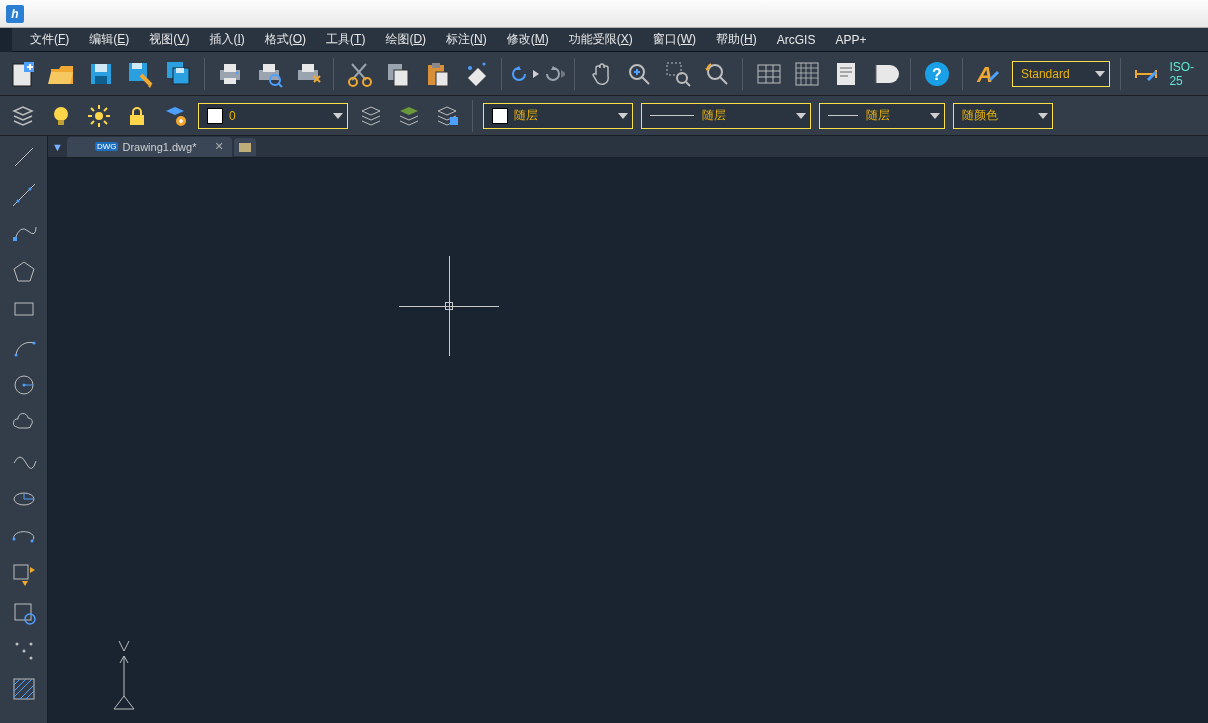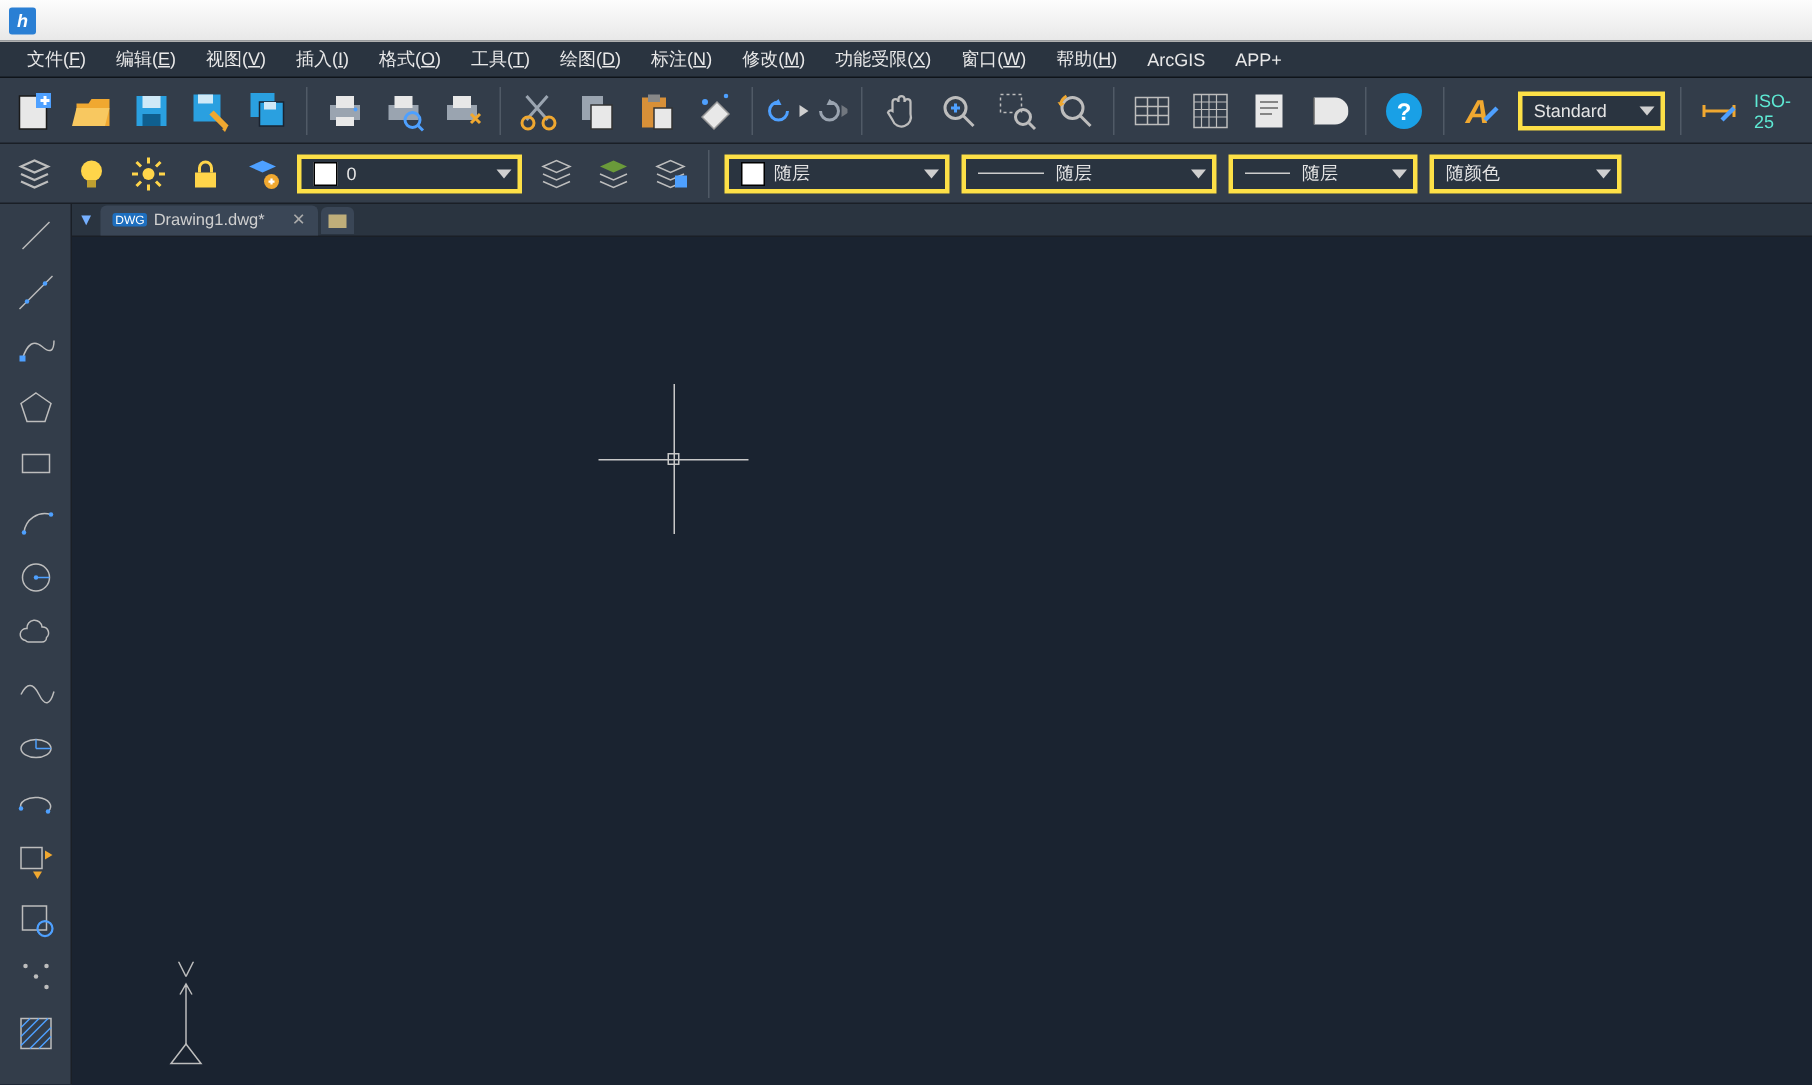--- a/index.html
+++ b/index.html
@@ -34,20 +34,21 @@
   }
 
   
   .menubar {
     height: 24px;
     background: #2a3440;
     display: flex;
     align-items: center;
     padding-left: 8px;
     border-bottom: 1px solid #0f141a;
+    margin-left: 12px;
   }
   .menubar .mitem {
     padding: 3px 10px;
     color: #e8e8e8;
     cursor: default;
   }
   .menubar .mitem u { text-decoration: underline; }
 
   
   .toolbar-row {
@@ -71,24 +72,24 @@
 
   .sep {
     width: 1px; height: 32px;
     background: #505a66;
     margin: 0 6px;
   }
 
   .dropdown {
     display: flex; align-items: center;
     background: #2a3440;
-    border: 3px solid #fde047;
+    border: 1px solid #fde047;
     height: 26px;
     padding: 0 4px 0 8px;
-    color: #e5e5e5;
+    color: #eab308;
     font-size: 12px;
     margin: 0 4px;
     min-width: 0;
   }
   .dropdown .caret {
     margin-left: auto;
     width: 0; height: 0;
     border-left: 5px solid transparent;
     border-right: 5px solid transparent;
     border-top: 6px solid #cfcfcf;
@@ -141,21 +142,21 @@
     background: #3a4656;
     padding: 2px 8px;
     border-top-left-radius: 4px;
     border-top-right-radius: 4px;
     color: #d0d0d0;
     font-size: 11px;
     height: 20px;
     margin-right: 2px;
   }
   .doc-tab .dwg-badge {
-    background:#1e6fbf; color:#fff; font-size:8px; padding:0 2px; border-radius:2px; margin-right:4px;
+    background:#1e6fbf; color:#fff; font-size:8px; padding:0 2px; border-radius:2px; margin-right:4px;margin-left:20px;
   }
   .doc-tab .close-x { margin-left: 18px; color:#aaa; font-size: 11px; }
   .doc-plus {
     width: 22px; height: 18px;
     background:#3a4656;
     display:flex; align-items:center; justify-content:center;
     border-top-left-radius:4px; border-top-right-radius:4px;
   }
 
   .canvas {
@@ -449,21 +450,21 @@
   <div class="dropdown" style="width:170px">
     <span class="line-sample"></span>
     <span>随层</span>
     <span class="caret"></span>
   </div>
   <div class="dropdown" style="width:126px">
     <span class="line-sample" style="width:30px"></span>
     <span>随层</span>
     <span class="caret"></span>
   </div>
-  <div class="dropdown" style="width:128px">
+  <div class="dropdown" style="width:100px">
     <span>随颜色</span>
     <span class="caret"></span>
   </div>
 </div>
 
 <div class="main-area">
 
   <div class="tool-palette">
     <div class="palette-btn">
         <svg width="28" height="28">

